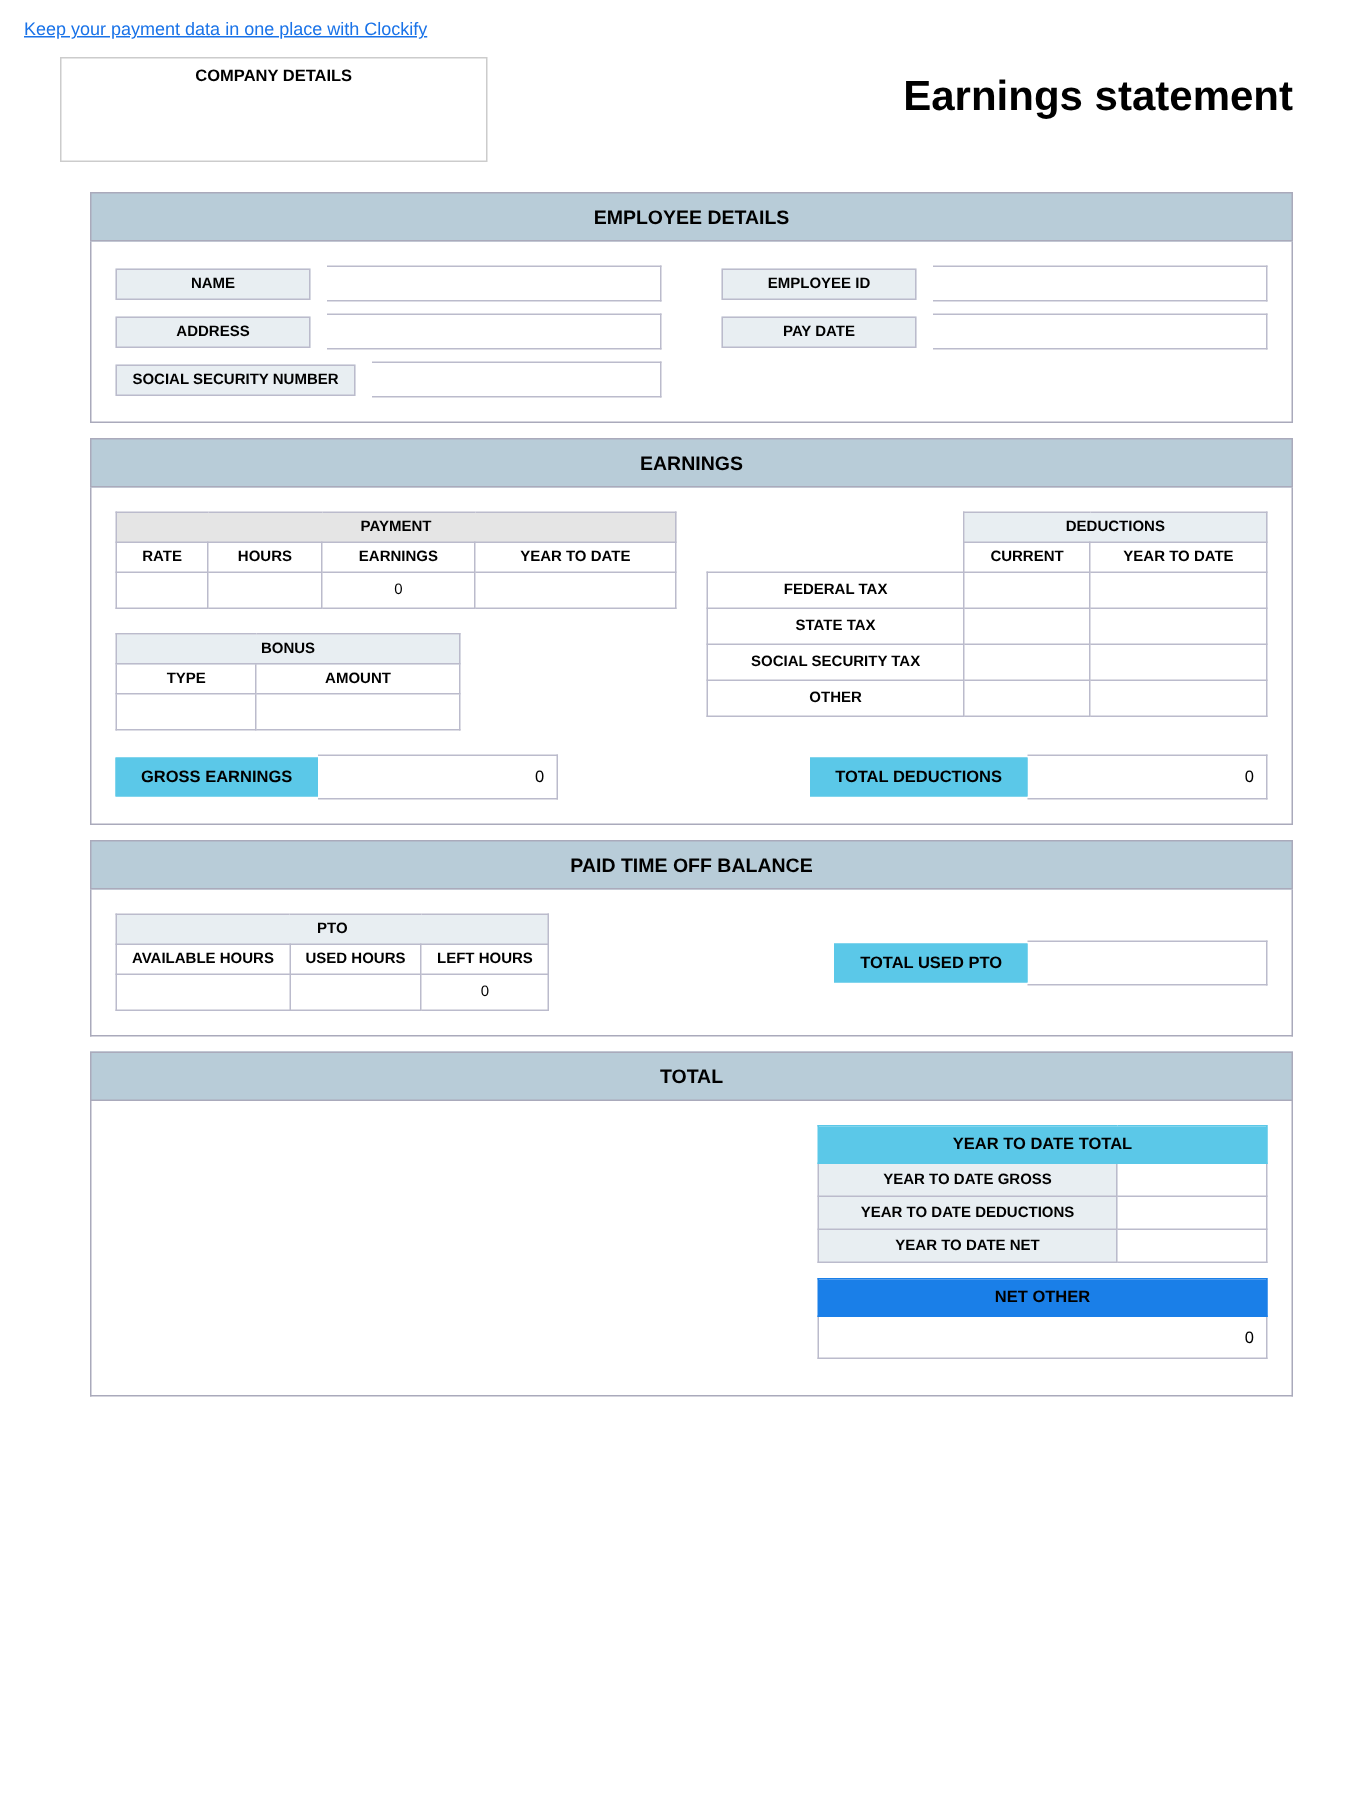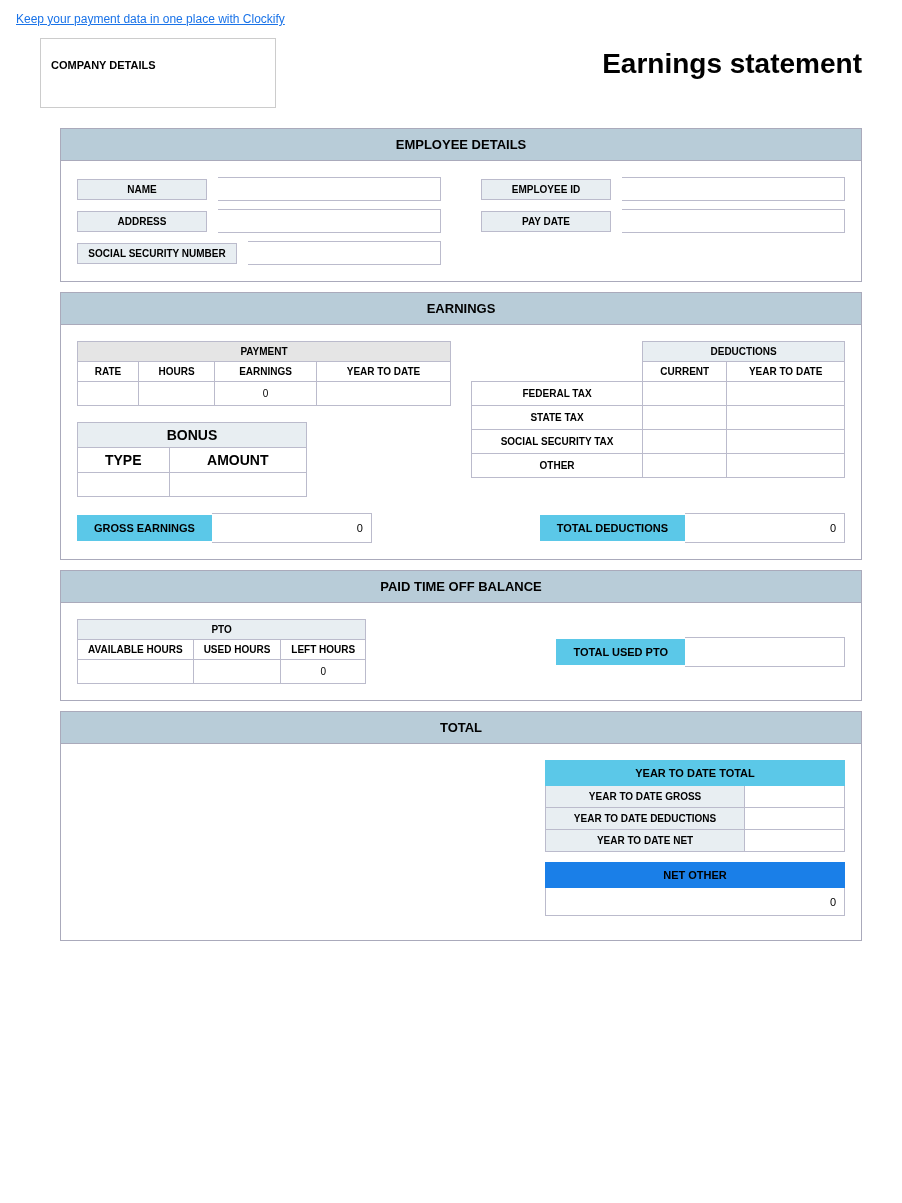--- a/index.html
+++ b/index.html
@@ -5,21 +5,21 @@
     * { box-sizing: border-box; margin: 0; padding: 0; }
     body { font-family: Arial, sans-serif; font-size: 11px; background: #fff; color: #000; width: 902px; }
 
     .top-link { padding: 12px 16px; }
     .top-link a { color: #1a73e8; text-decoration: underline; font-size: 12px; }
 
     .main-content { padding: 0 40px 40px 40px; }
 
     
     .header-area { display: flex; justify-content: space-between; align-items: flex-start; margin-bottom: 20px; }
-    .company-box { border: 1px solid #ccc; width: 236px; height: 70px; display: flex; align-items: flex-start; padding: 20px 10px; }
+    .company-box { border: 1px solid #ccc; width: 285px; height: 70px; display: flex; align-items: flex-start; padding: 6px 10px; justify-content: center; }
     .company-box-label { font-weight: bold; font-size: 11px; }
     .earnings-title { font-size: 28px; font-weight: bold; padding-top: 10px; }
 
     
     .section-header { background: #b8ccd8; text-align: center; font-weight: bold; font-size: 13px; padding: 8px; border: 1px solid #aab; margin-bottom: 0; }
 
     
     .section-body { border: 1px solid #aab; border-top: none; padding: 16px; }
 
     
@@ -40,21 +40,21 @@
 
     
     .deductions-table { width: 100%; border-collapse: collapse; }
     .deductions-table th, .deductions-table td { border: 1px solid #bbc; padding: 4px 6px; font-size: 10px; font-weight: bold; }
     .deductions-table .header-span { background: #e8eef2; text-align: center; }
     .deductions-table td.label { text-align: center; }
     .deductions-table td.value { text-align: center; font-weight: normal; height: 24px; }
 
     
     .bonus-table { width: 100%; border-collapse: collapse; margin-top: 16px; max-width: 230px; }
-    .bonus-table th, .bonus-table td { border: 1px solid #bbc; padding: 4px 6px; text-align: center; font-size: 14px; font-weight: bold; }
+    .bonus-table th, .bonus-table td { border: 1px solid #bbc; padding: 4px 6px; text-align: center; font-size: 10px; font-weight: bold; }
     .bonus-table .header-span { background: #e8eef2; }
     .bonus-table td { font-weight: normal; height: 24px; }
 
     
     .totals-row { display: flex; justify-content: space-between; align-items: center; margin-top: 16px; }
     .total-box { display: flex; align-items: center; }
     .total-label-blue { background: #5bc8e8; color: #000; font-weight: bold; font-size: 11px; padding: 6px 16px; border: 1px solid #5bc8e8; white-space: nowrap; }
     .total-value-box { border: 1px solid #bbc; border-left: none; min-width: 160px; height: 30px; display: flex; align-items: center; justify-content: flex-end; padding-right: 8px; font-size: 11px; }
     .pto-layout { display: flex; justify-content: space-between; align-items: center; }
     .pto-table { width: auto; border-collapse: collapse; }

